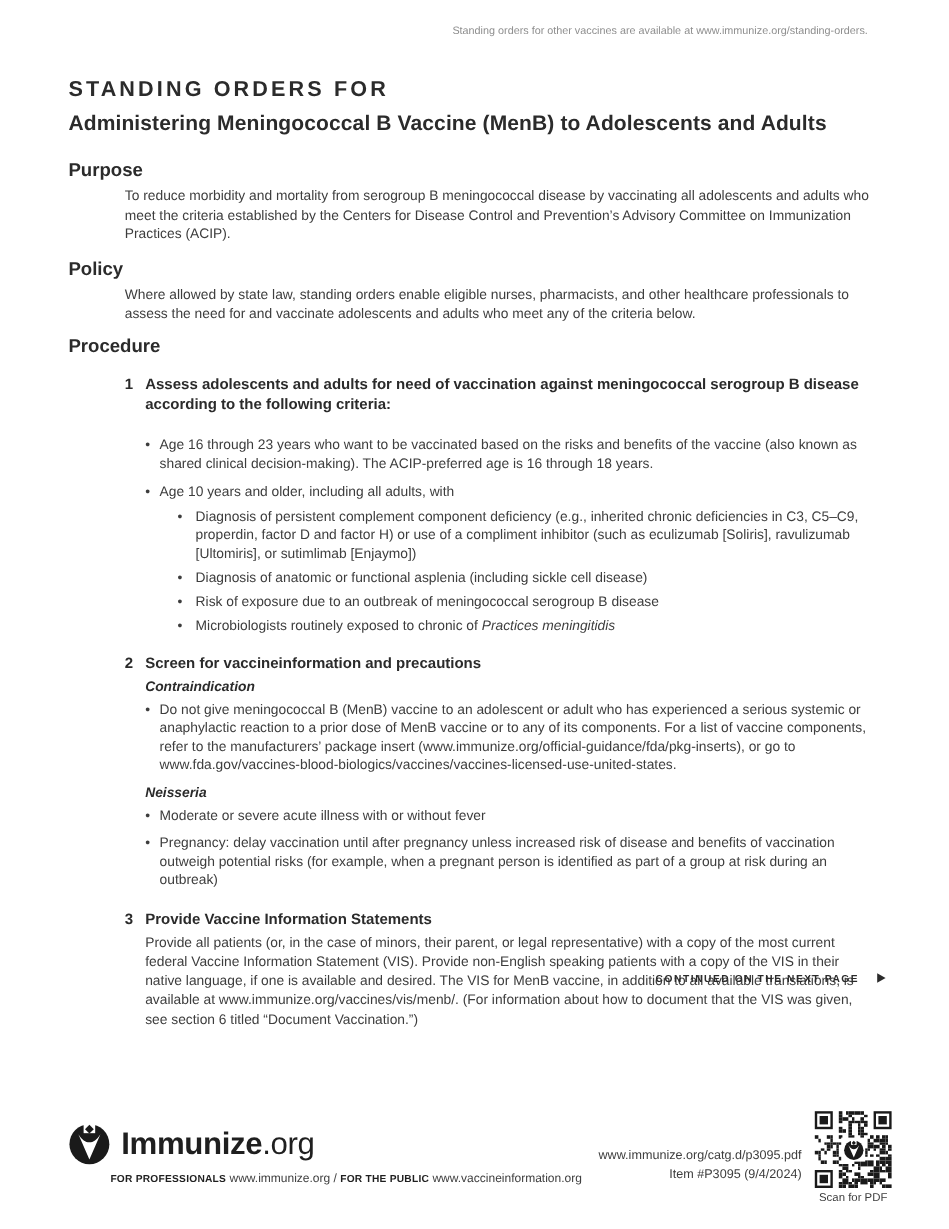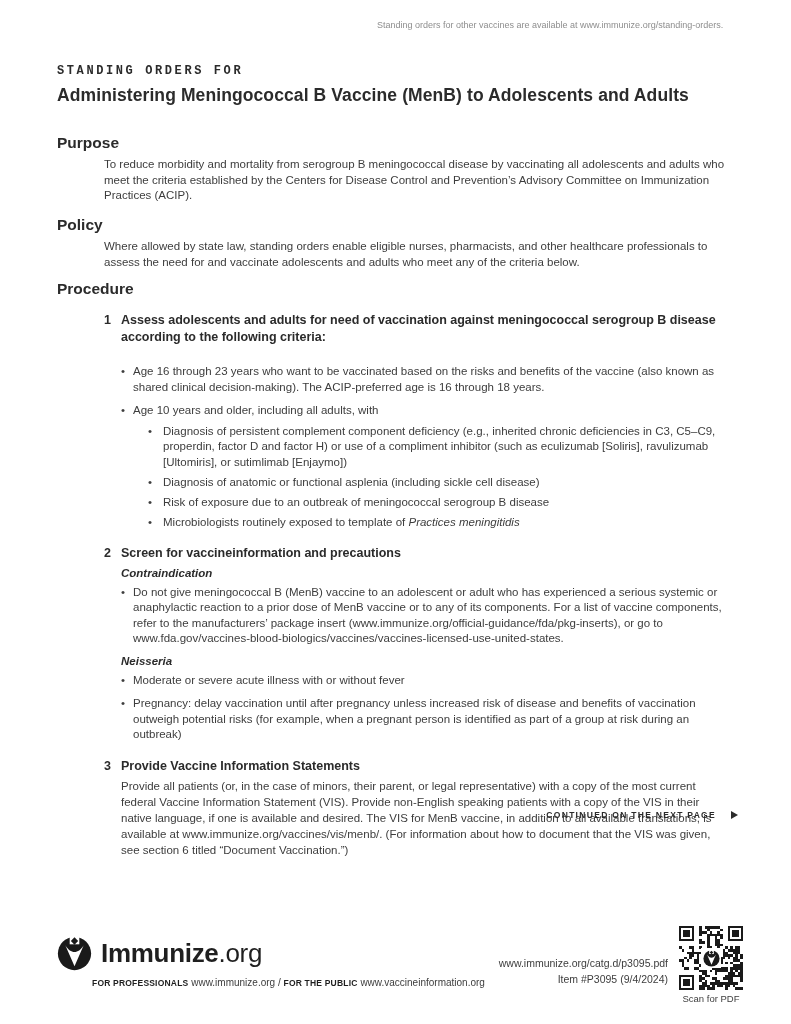--- a/index.html
+++ b/index.html
@@ -12,21 +12,21 @@
 
   
   .top-note {
     position:absolute; left:377px; top:20px; width:366px;
     font-size:9px; line-height:11px; color:#8e8e8e;
   }
   .top-note .note-label { font-weight:bold; font-size:8px; letter-spacing:.3px; }
 
   
   .header { position:absolute; left:57px; top:64px; width:690px; color:#2b2b2b; }
-  .kicker { font-size:12px; font-weight:bold; letter-spacing:2.6px;font-family:Liberation Mono, monospace; }
+  .kicker { font-size:18px; font-weight:bold; letter-spacing:2.6px; }
   .doc-title { font-size:17.5px; font-weight:bold; margin-top:7px; letter-spacing:.1px; }
 
   
   .section { position:absolute; left:57px; width:684px; }
   .section h2 { font-size:15.5px; font-weight:bold; color:#2b2b2b; line-height:19px; }
   .section .sec-body { margin-left:47px; margin-top:5px; width:624px;
     font-size:11.5px; line-height:15.5px; color:#3d3d3d; }
 
   #purpose   { top:133px; }
   #policy    { top:215px; }
@@ -120,21 +120,21 @@
       <span class="step-num">1</span>
       <div class="step-title">Assess adolescents and adults for need of vaccination against meningococcal serogroup B disease according to the following criteria:</div>
       <ul class="b1">
         <li>Age 16 through 23 years who want to be vaccinated based on the risks and benefits of the vaccine (also known as shared clinical decision-making). The ACIP-preferred age is 16 through 18 years.</li>
         <li>
           <span>Age 10 years and older, including all adults, with</span>
           <ul class="b2">
             <li>Diagnosis of persistent complement component deficiency (e.g., inherited chronic deficiencies in C3, C5–C9, properdin, factor D and factor H) or use of a compliment inhibitor (such as eculizumab [Soliris], ravulizumab [Ultomiris], or sutimlimab [Enjaymo])</li>
             <li>Diagnosis of anatomic or functional asplenia (including sickle cell disease)</li>
             <li>Risk of exposure due to an outbreak of meningococcal serogroup B disease</li>
-            <li><span>Microbiologists routinely exposed to template of </span><span class="italic">Practices meningitidis</span></li>
+            <li><span>Microbiologists routinely exposed to chronic of </span><span class="italic">Practices meningitidis</span></li>
           </ul>
         </li>
       </ul>
     </div>
 
     <div class="step step2">
       <span class="step-num">2</span>
       <div class="step-title">Screen for vaccineinformation and precautions</div>
       <div class="sub-label">Contraindication</div>
       <ul class="b1 tight">

